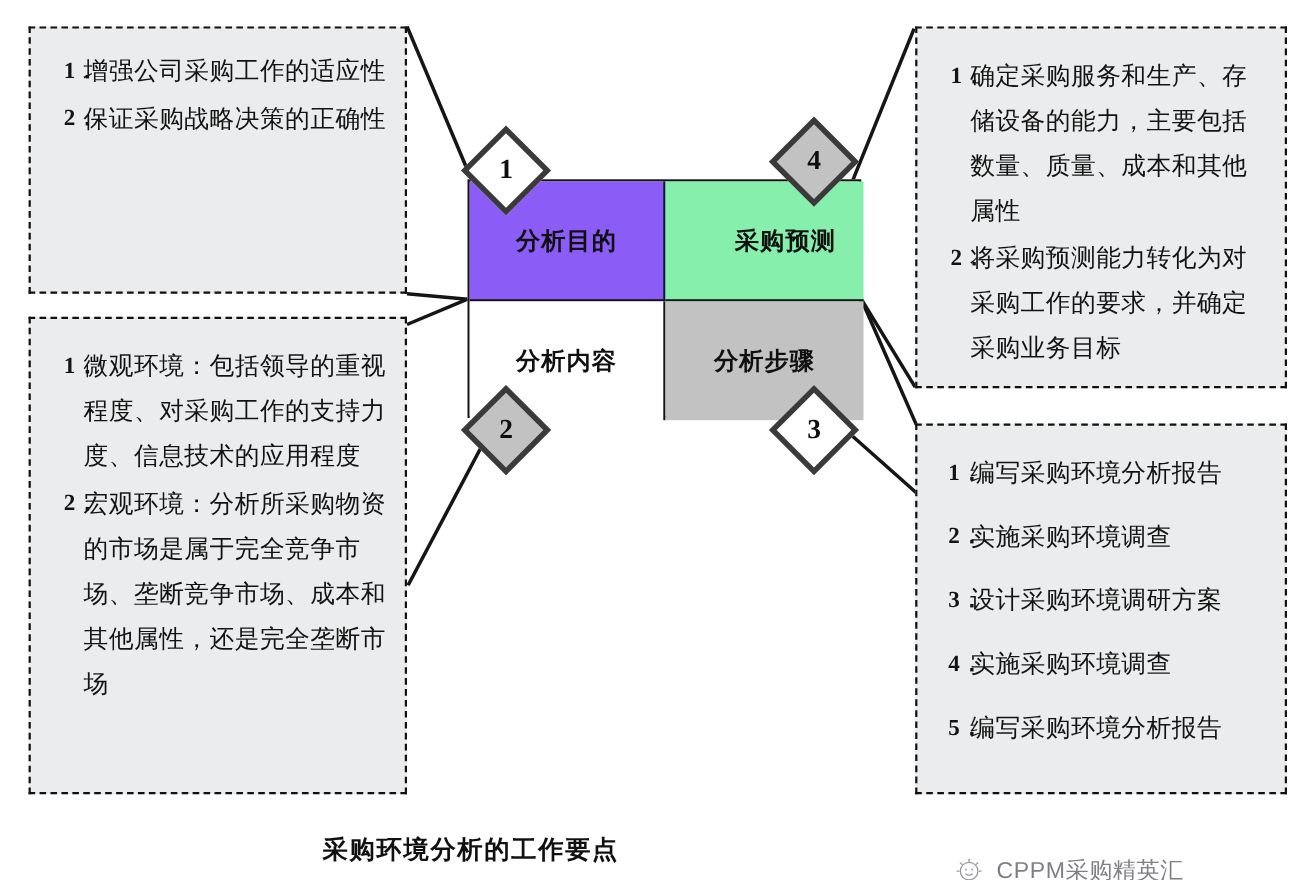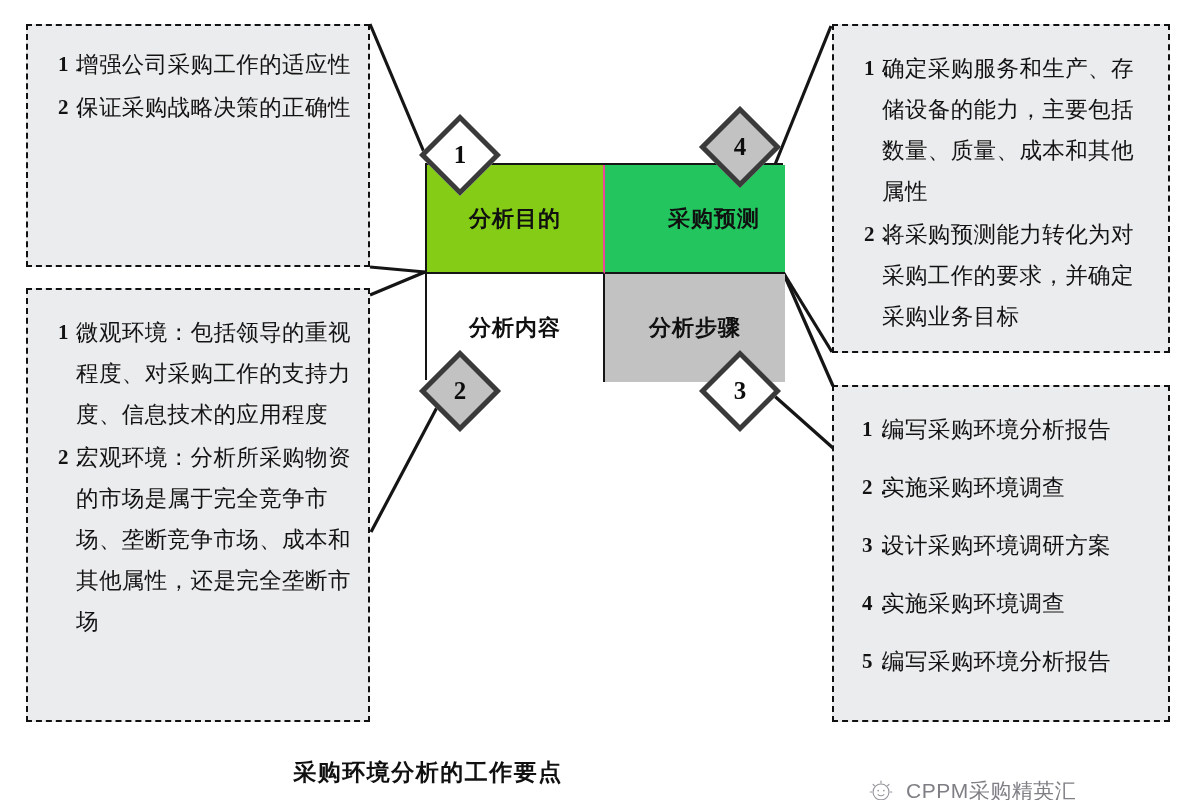--- a/index.html
+++ b/index.html
@@ -98,22 +98,22 @@
   .cell {
     box-sizing: border-box;
     display: flex;
     align-items: center;
     justify-content: center;
     font-size: 22px;
     font-weight: 700;
     letter-spacing: 1px;
     color: #101010;
   }
-  .cell.q1 { background: #84cc16; border-right: 2px solid #ec4899; border-bottom: 2px solid #151515; }
-  .cell.q4 { background: #22c55e; border-bottom: 2px solid #151515; padding-left: 38px; }
+  .cell.q1 { background: #8b5cf6; border-right: 2px solid #0f172a; border-bottom: 2px solid #151515; }
+  .cell.q4 { background: #86efac; border-bottom: 2px solid #151515; padding-left: 38px; }
   .cell.q2 { background: #ffffff; border-right: 2px solid #151515; }
   .cell.q3 { background: #c2c2c2; }
 
   
   .diamond {
     position: absolute;
     width: 58px;
     height: 58px;
     transform: rotate(45deg);
     border: 5px solid #3a3a3a;

